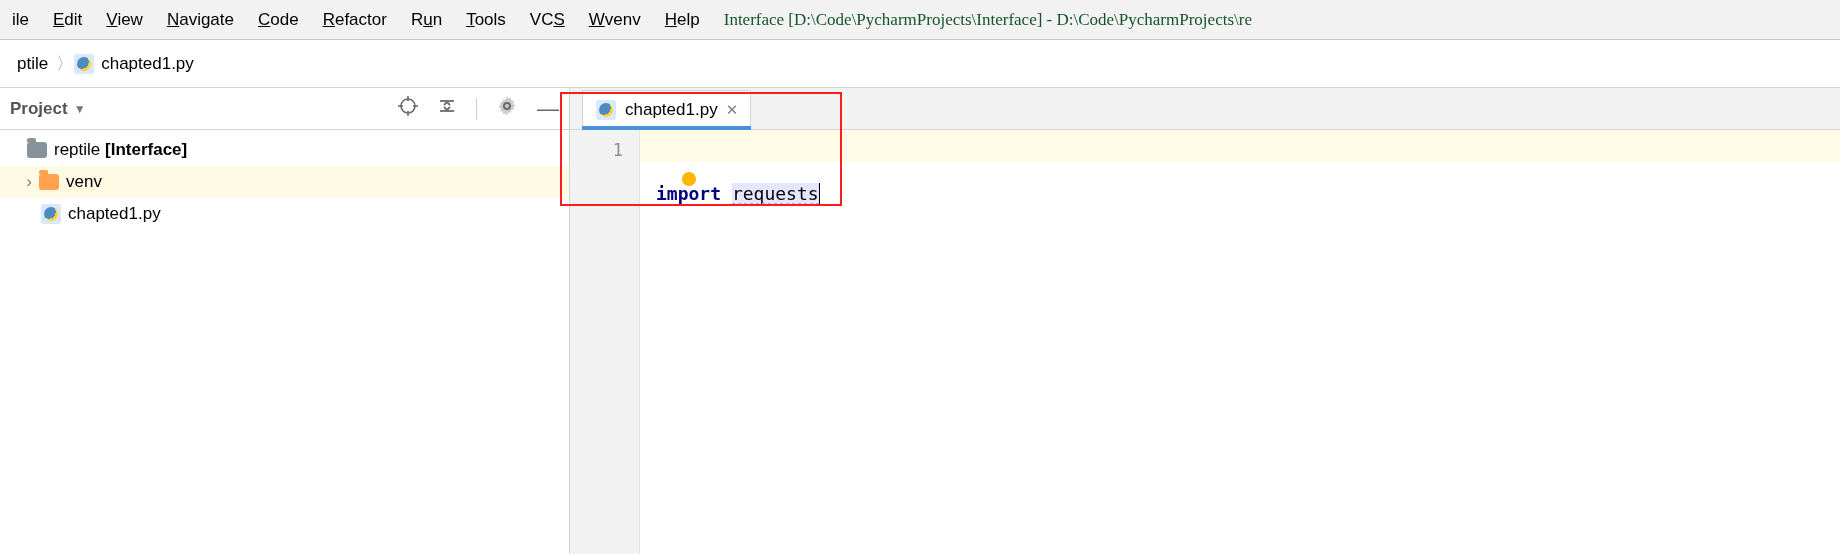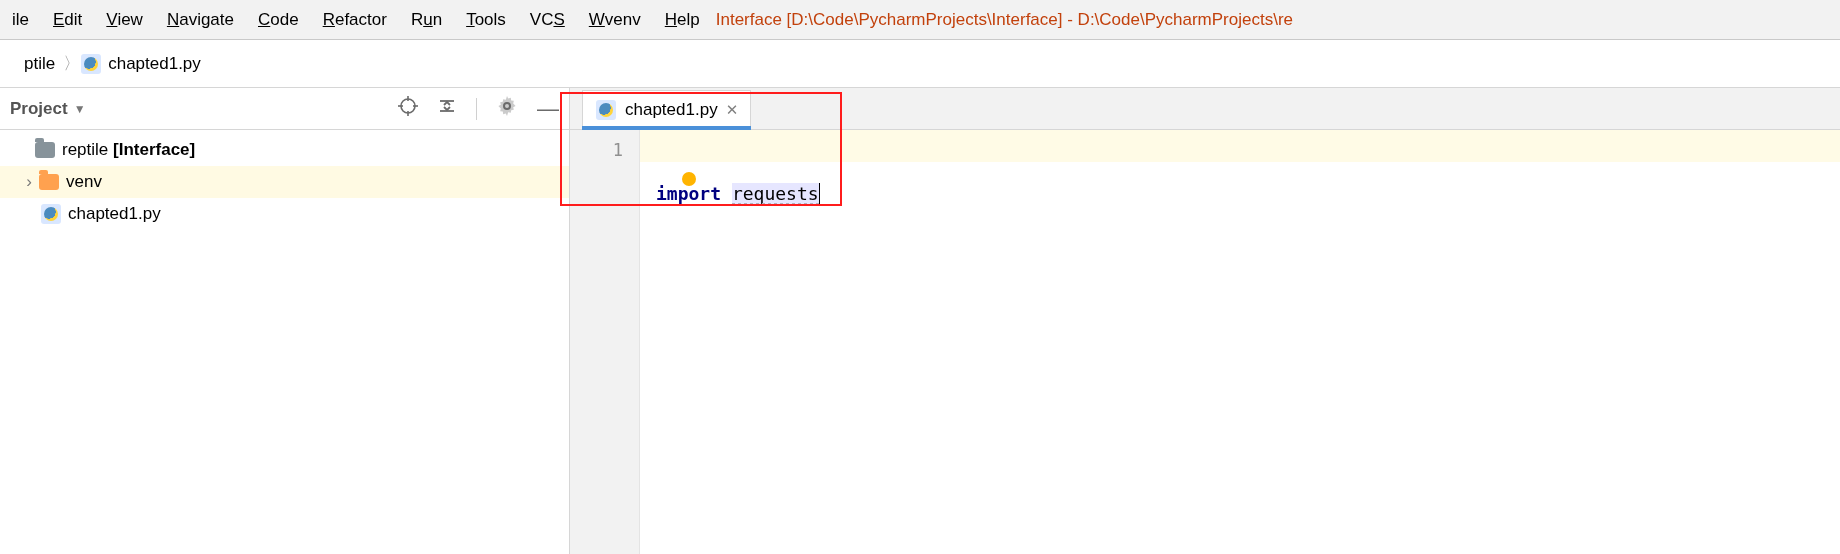--- a/index.html
+++ b/index.html
@@ -24,36 +24,37 @@
     padding-left: 0;
     position: relative;
   }
   .menubar .menu-item {
     padding: 4px 12px;
     line-height: 40px;
     text-align: right;
   }
   .menubar .menu-item .mn { text-decoration: underline; }
   .menubar .title {
-    margin-left: 4px;
-    color: #c2410c;
+    margin-left: 12px;
+    color: #14532d;
     line-height: 40px;
     white-space: nowrap;
     overflow: hidden;
     flex: 1;
+    font-family: Liberation Serif, serif;
   }
 
   
   .crumbbar {
     height: 48px;
     background: #fff;
     border-bottom: 1px solid #d6d6d6;
     display: flex;
     align-items: center;
-    padding-left: 16px;
+    padding-left: 9px;
   }
   .crumb { padding: 0 8px; color: #000; }
   .chev { color: #a0a0a0; }
 
   
   .main {
     display: flex;
     height: calc(554px - 40px - 48px);
   }
 
@@ -84,21 +85,21 @@
     width: 570px;
     border-right: 1px solid #d6d6d6;
     display: flex;
     flex-direction: column;
   }
   .tree { padding-top: 4px; }
   .tree .row {
     display: flex;
     align-items: center;
     height: 32px;
-    padding-left: 16px;
+    padding-left: 8px;
     white-space: nowrap;
     overflow: hidden;
   }
   .tree .sel { background: #fffae3; }
   .tree .ind1 { padding-left: 20px; }
   .tree .ind2 { padding-left: 40px; }
   .tree .chevsmall { width: 18px; color: #7a7a7a; text-align: center; }
   .tree .pad { width: 18px; }
   .tree .bold { font-weight: 700; }
   .tree .grey { color: #8c8c8c; margin-left: 8px; }

